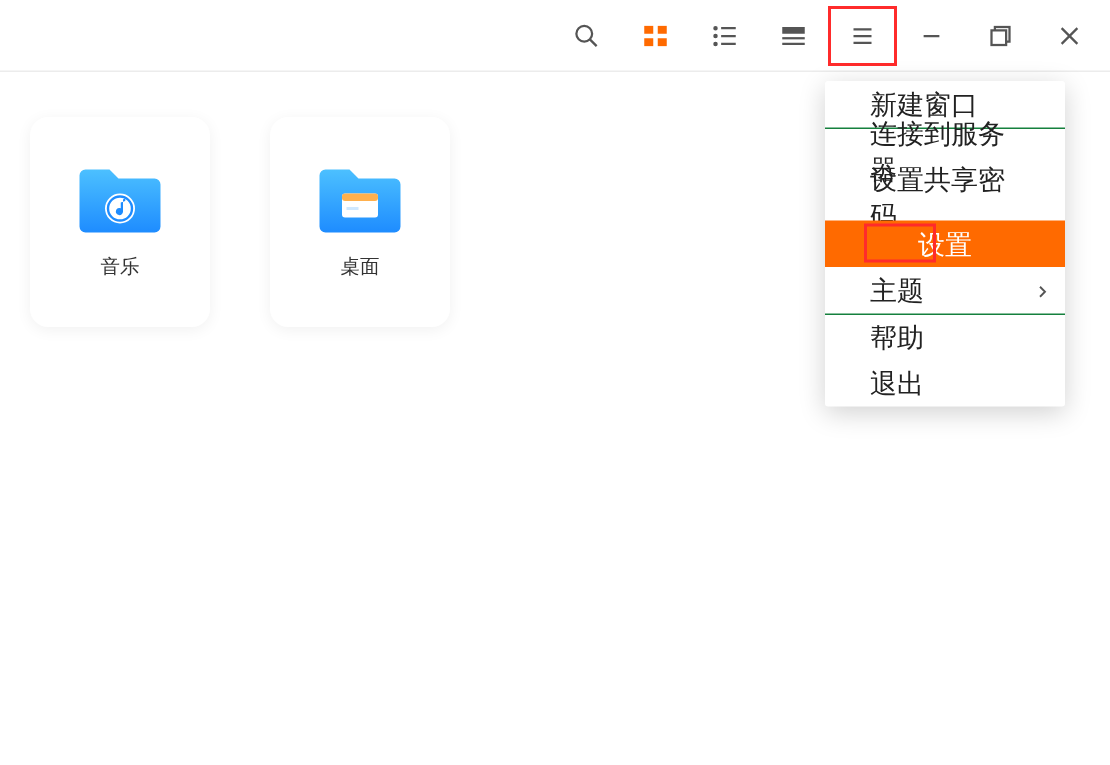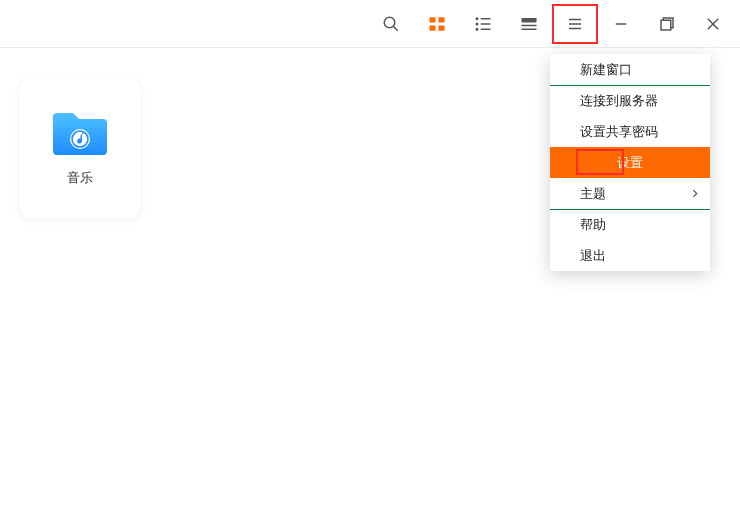--- a/index.html
+++ b/index.html
@@ -61,21 +61,21 @@
     background: #fff;
     box-shadow: 0 4px 18px rgba(0,0,0,0.18);
     border-radius: 2px;
     z-index: 100;
   }
   .menu-item {
     height: 31px;
     display: flex;
     align-items: center;
     padding: 0 30px;
-    font-size: 13px;
+    font-size: 18px;
     color: #222;
     cursor: pointer;
     position: relative;
   }
   .menu-item.separated {
     border-top: 1px solid #15803d;
   }
   .menu-item.hover {
     background: #ff6a00;
     color: #fff;
@@ -169,20 +169,35 @@
         </linearGradient>
       </defs>
       <path d="M2 8 a4 4 0 0 1 4-4 h16 l6 6 h24 a4 4 0 0 1 4 4 v28 a4 4 0 0 1 -4 4 H6 a4 4 0 0 1 -4-4 Z" fill="url(#fg1)"></path>
       <circle cx="29" cy="30" r="10" fill="#fff"></circle>
       <circle cx="29" cy="30" r="8" fill="none" stroke="#1e8cff" stroke-width="1.6"></circle>
       <path d="M31 24 v8 a2.4 2.4 0 1 1 -1.5-2.2 V26 l3 -1 v-2 z" fill="#1e8cff"></path>
     </svg>
     <div class="label">音乐</div>
   </div>
 
+  <div class="file-item">
+    <svg width="58" height="48" viewBox="0 0 58 48">
+      <defs>
+        <linearGradient id="fg2" x1="0" y1="0" x2="0" y2="1">
+          <stop offset="0" stop-color="#4cc0ff"></stop>
+            <stop offset="1" stop-color="#1e8cff"></stop>
+        </linearGradient>
+      </defs>
+      <path d="M2 8 a4 4 0 0 1 4-4 h16 l6 6 h24 a4 4 0 0 1 4 4 v28 a4 4 0 0 1 -4 4 H6 a4 4 0 0 1 -4-4 Z" fill="url(#fg2)"></path>
+      <rect x="17" y="20" width="24" height="16" rx="2" fill="#fff"></rect>
+      <rect x="17" y="20" width="24" height="5" rx="2" fill="#ffb04d"></rect>
+      <rect x="20" y="29" width="8" height="2" fill="#cfe8ff"></rect>
+    </svg>
+    <div class="label">桌面</div>
+  </div>
 </div>
 
 <div class="dropdown">
   <div class="menu-item">
     <span>新建窗口</span>
   </div>
   <div class="menu-item separated">
     <span>连接到服务器</span>
   </div>
   <div class="menu-item">

